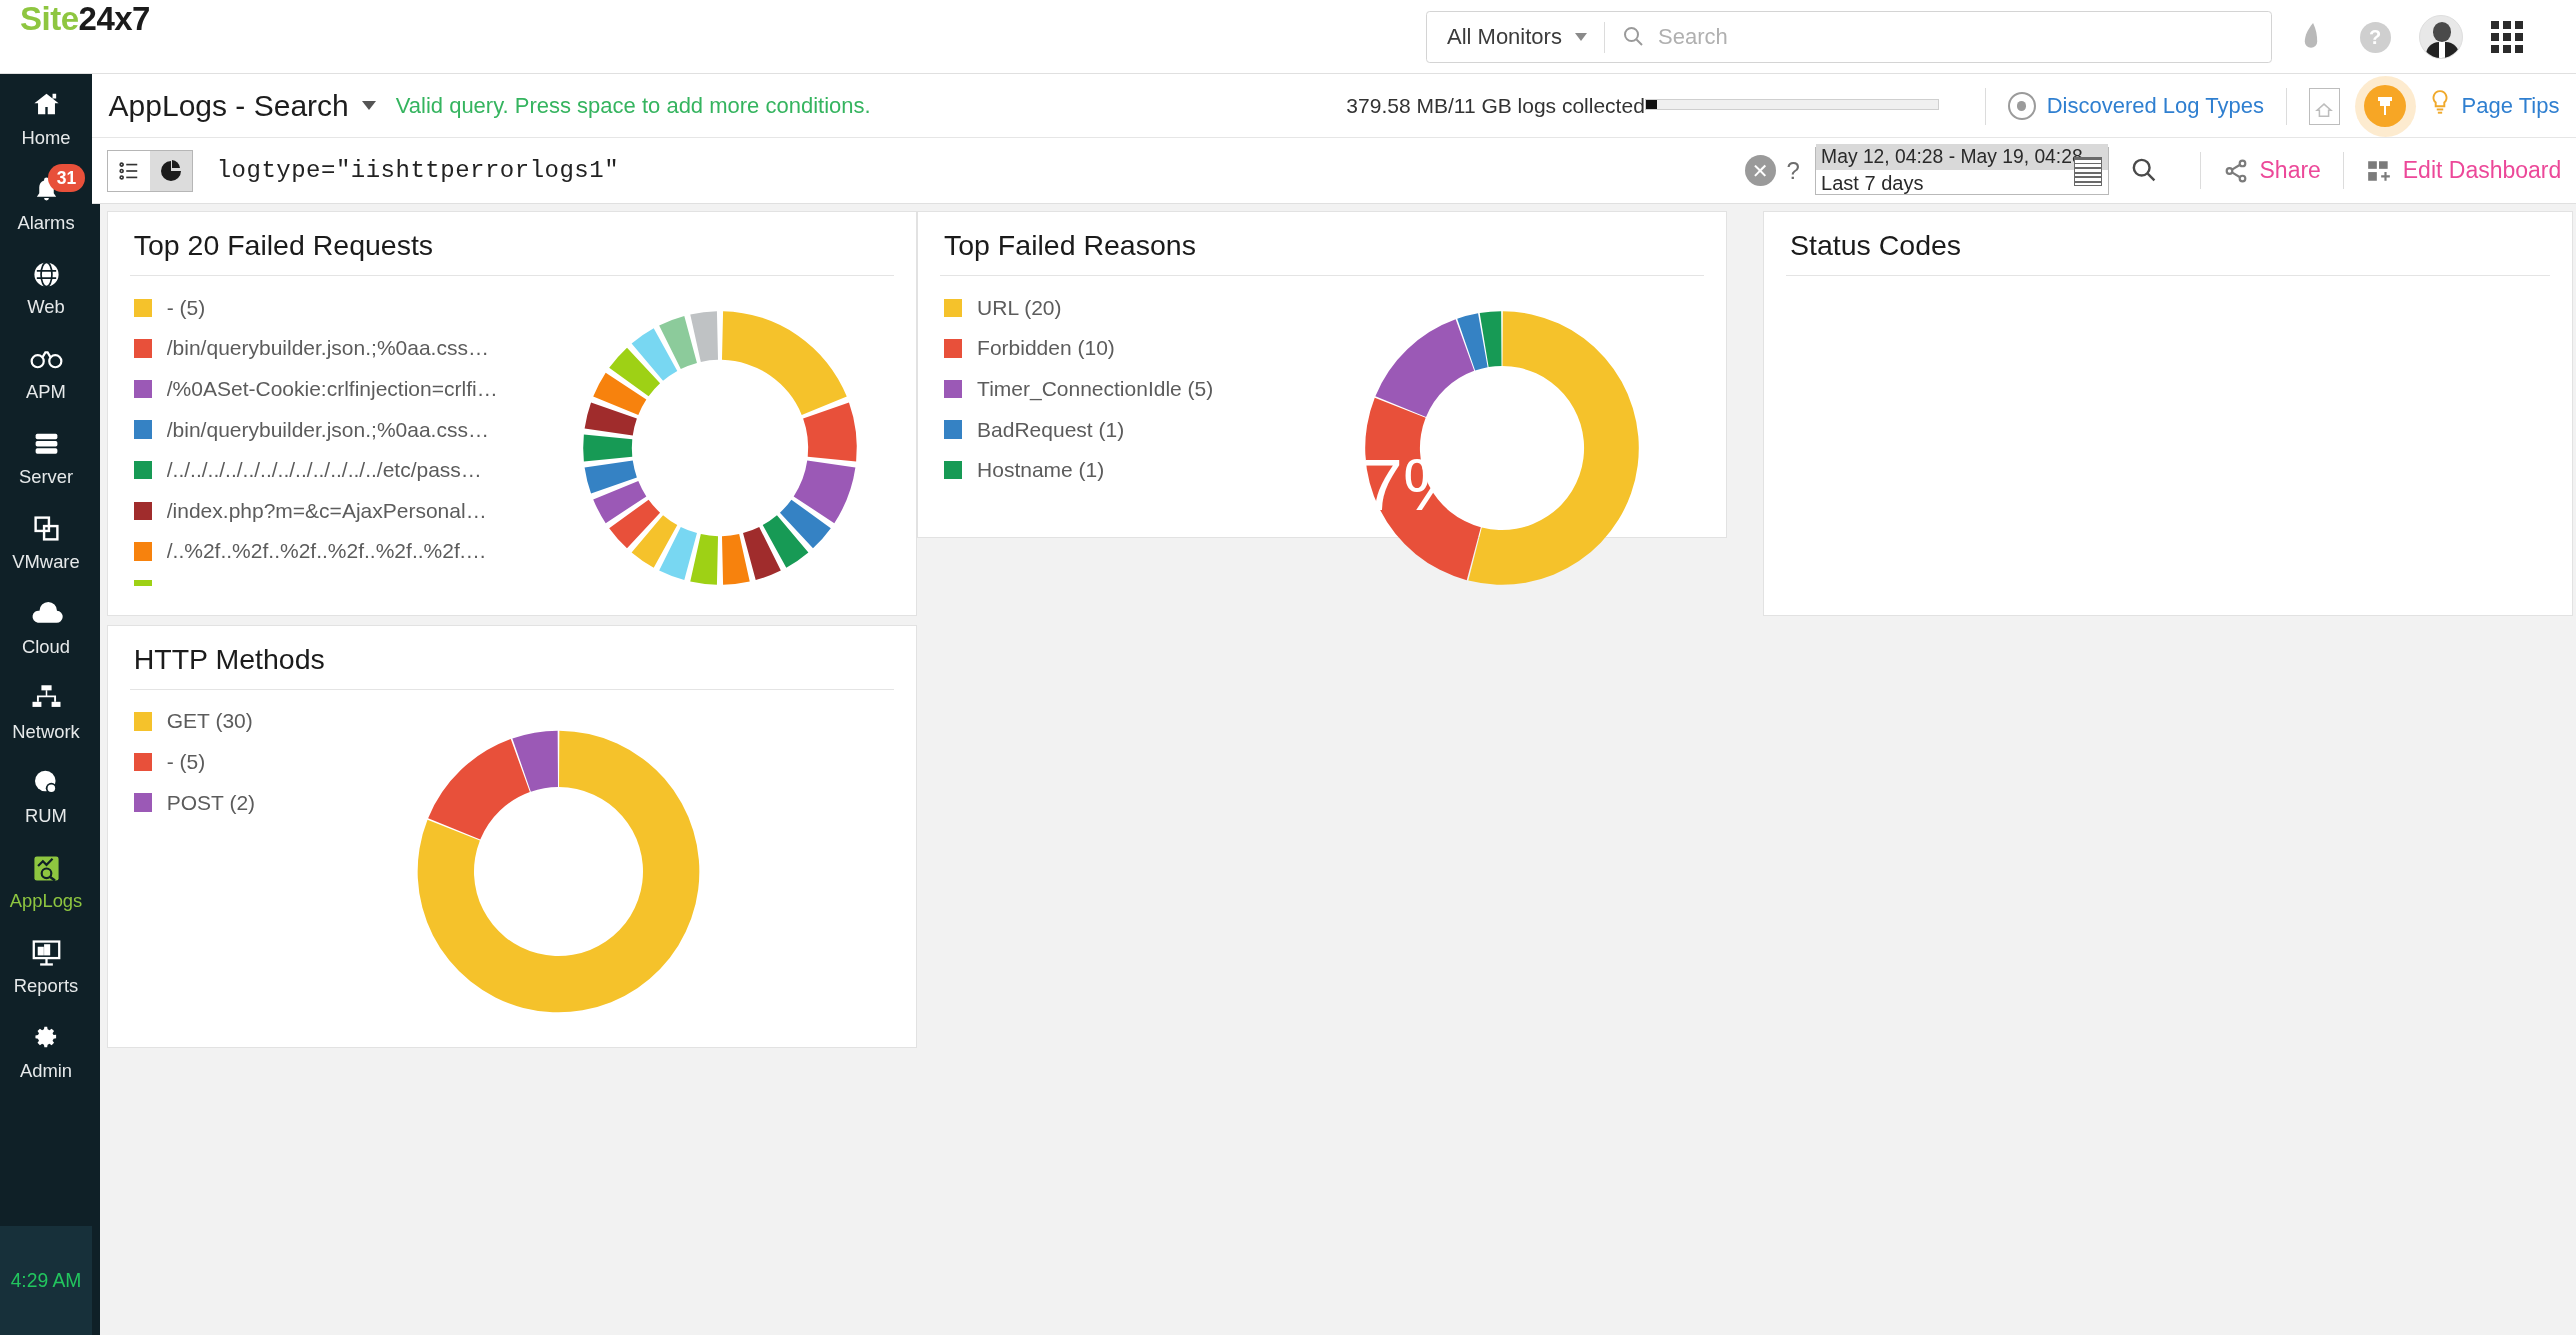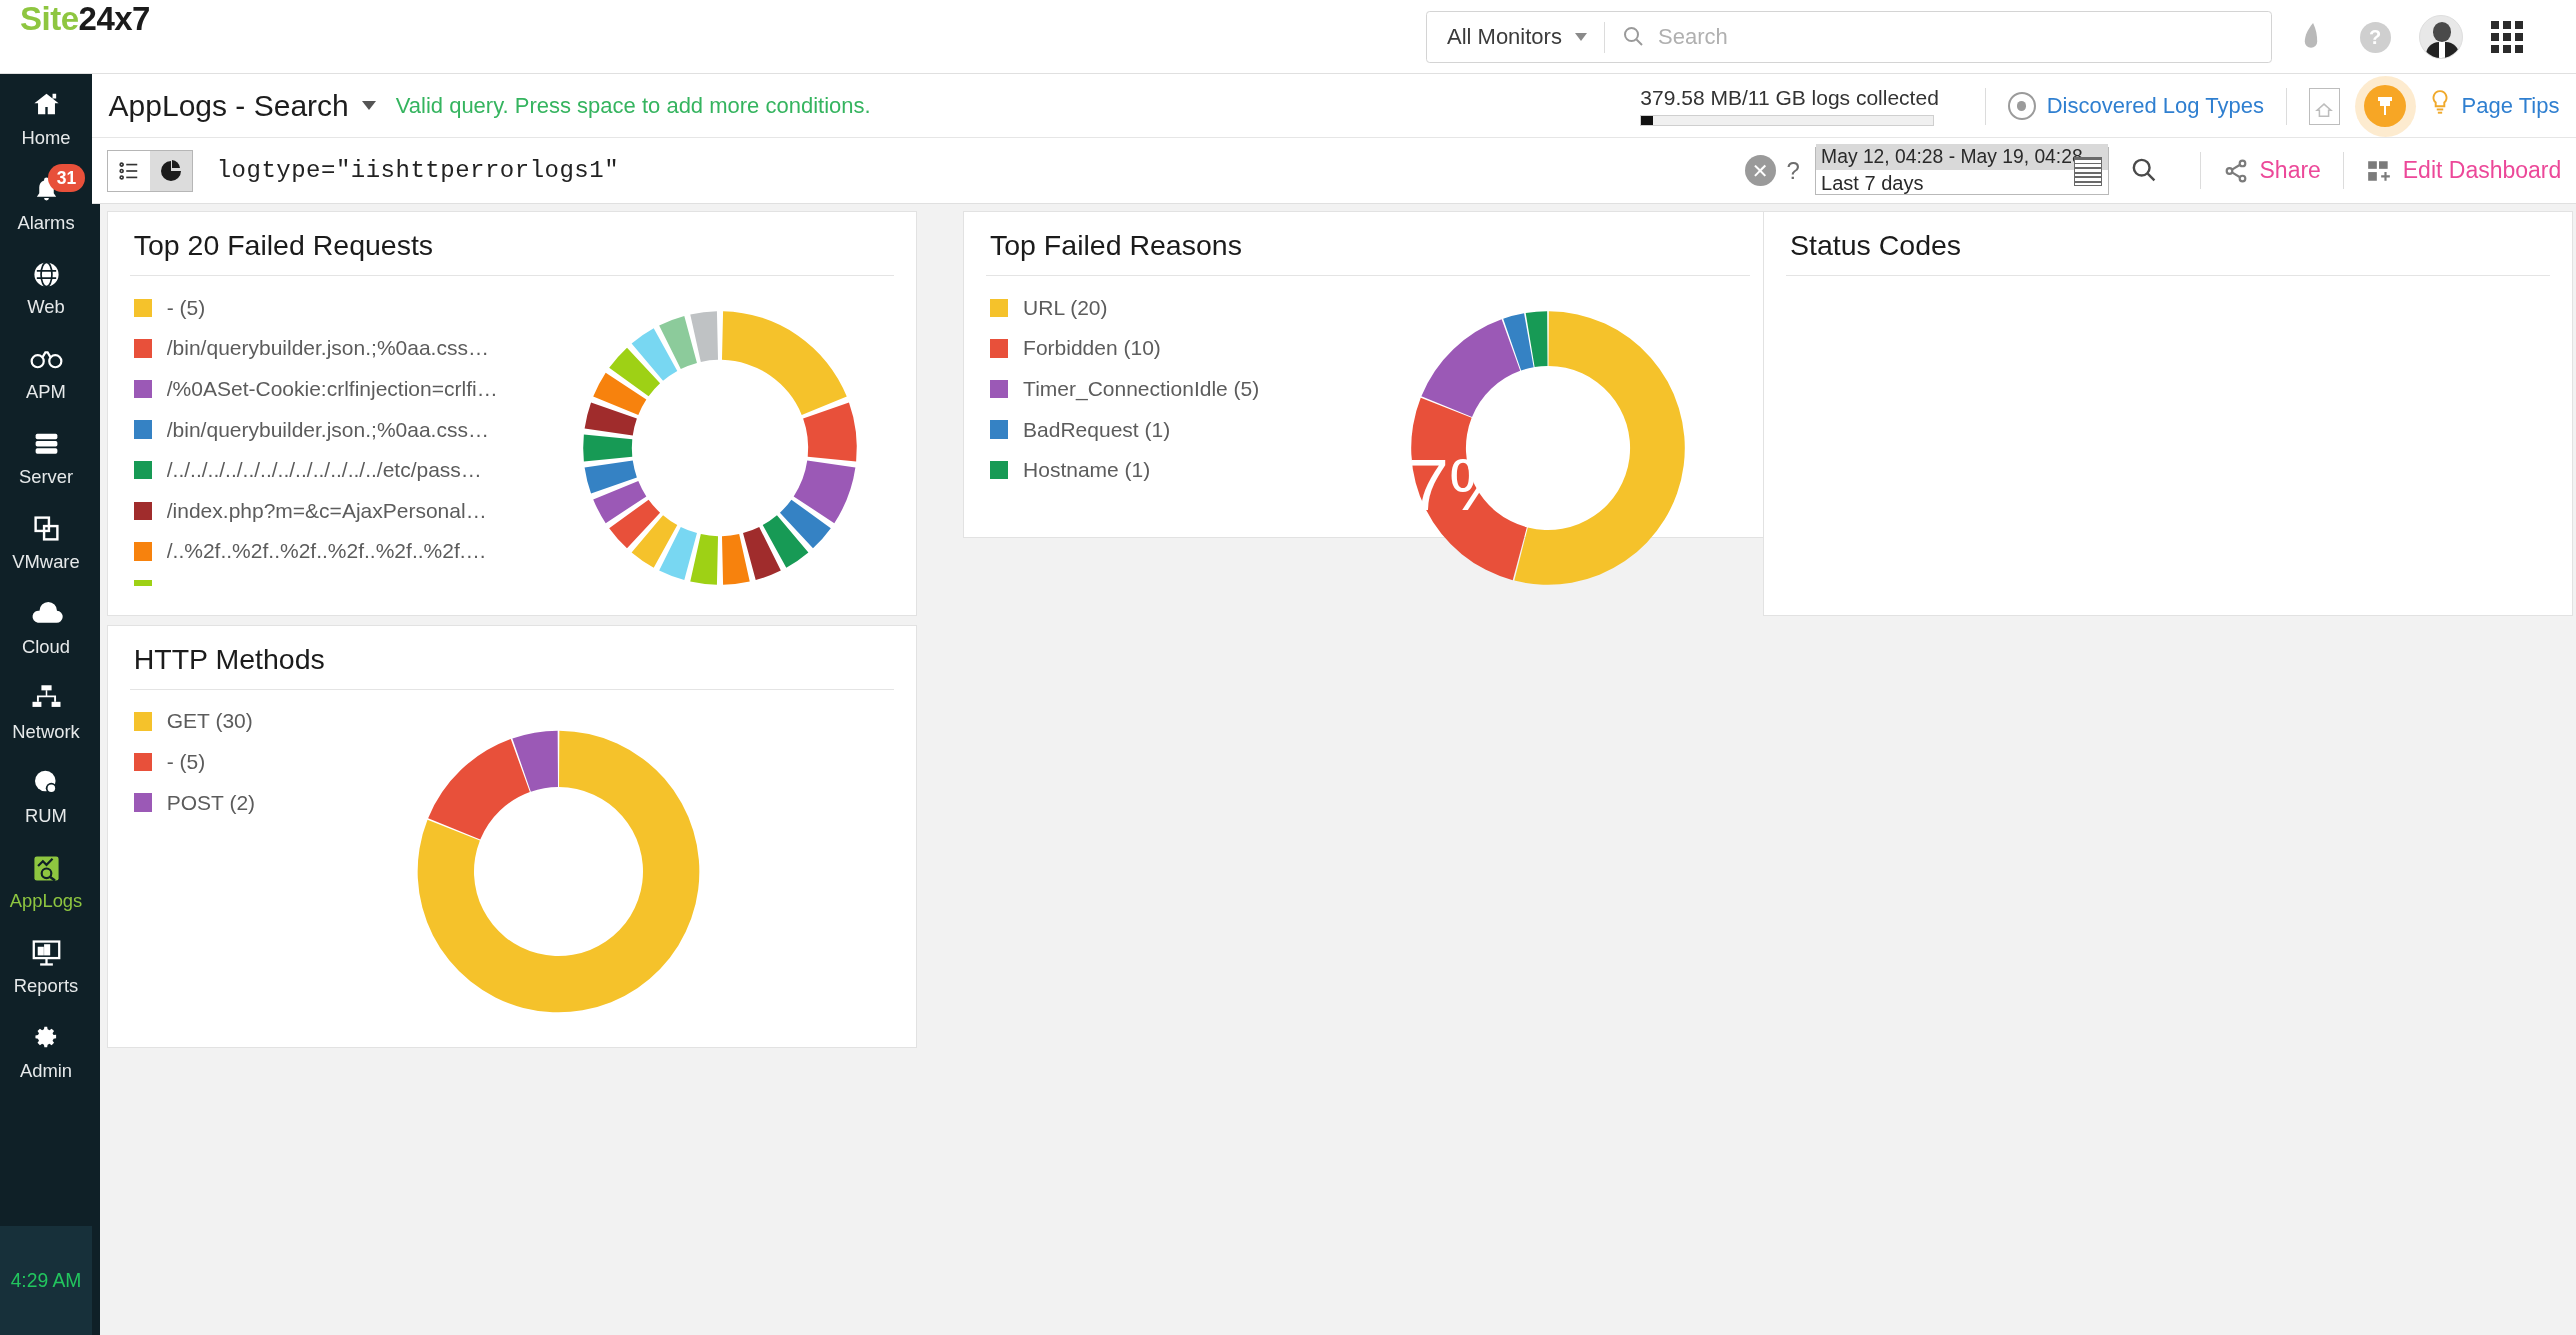--- a/index.html
+++ b/index.html
@@ -89,21 +89,21 @@
   .page-header {
     position: absolute; left: 92px; top: 74px; width: 2484px; height: 64px;
     background: #fff; border-bottom: 0.9px solid #e6e6e6; display: flex; align-items: center;
   }
   .page-title { font-size: 30px; color: #1d1d1d; margin-left: 16.6px; font-weight: normal; }
   .title-caret { margin-left: 13px; width: 0; height: 0;
     border-left: 7.4px solid transparent; border-right: 7.4px solid transparent; border-top: 9.2px solid #555; }
   .valid-msg { margin-left: 20px; font-size: 22px; color: #35b45f; }
 
   .hdr-right { position: absolute; right: 16.6px; top: 0; height: 64px; display: flex; align-items: center; gap: 0; }
-  .logs-collected { display: flex; flex-direction: column; align-items: flex-start; margin-right: 24px; }
+  .logs-collected { display: flex; flex-direction: row; align-items: flex-start; margin-right: 24px; }
   .logs-collected .txt { font-size: 21px; color: #333; }
   .logs-bar { margin-top: 4.6px; width: 294px; height: 11px; background: #f0f0f0; border: 0.9px solid #cfcfcf; }
   .logs-bar i { display: block; height: 100%; width: 4%; background: #111; }
   .hdr-sep { width: 0.9px; height: 37px; background: #dcdcdc; margin: 0 22px; }
   .hdr-link { font-size: 22px; color: #2f7fd0; display: flex; align-items: center; gap: 11px; cursor: pointer; }
   .eye-ico { width: 28px; height: 28px; border-radius: 50%; border: 2.8px solid #9b9b9b; display: flex; align-items: center; justify-content: center; }
   .eye-ico i { width: 9.2px; height: 9.2px; border-radius: 50%; background: #9b9b9b; display: block; }
   .home-frame { width: 31px; height: 37px; border: 1.8px solid #bdbdbd; display: flex; align-items: flex-end; justify-content: center; padding-bottom: 3.7px; }
   .pagetips-halo {
     width: 61px; height: 61px; border-radius: 50%; background: rgba(247,166,37,0.22);
@@ -163,21 +163,21 @@
     white-space: nowrap; overflow: hidden; text-overflow: ellipsis;
   }
   .legend-sm .legend-label { max-width: 331px; }
 
   .donut { position: absolute; }
   .donut svg { display: block; }
   .pct-label { font-size: 24px; fill: #ffffff; font-family: "Liberation Sans", sans-serif; }
 
   
   #panel-failed-requests { left: 14.7px;   top: 7.4px;  width: 810px;  height: 405px; }
-  #panel-failed-reasons  { left: 871px;  top: 7.4px;  width: 810px;  height: 327px; }
+  #panel-failed-reasons  { left: 825px;  top: 7.4px;  width: 810px;  height: 327px; }
   #panel-status-codes    { left: 1671px; top: 7.4px;  width: 810px;  height: 405px; }
   #panel-http-methods    { left: 14.7px;   top: 421px; width: 810px; height: 423px; }
 </style>
 </head>
 <body>
 
 <div class="topbar">
   <div class="logo">
     <span class="green">Site</span><span class="dark">24x7</span>
   </div>

